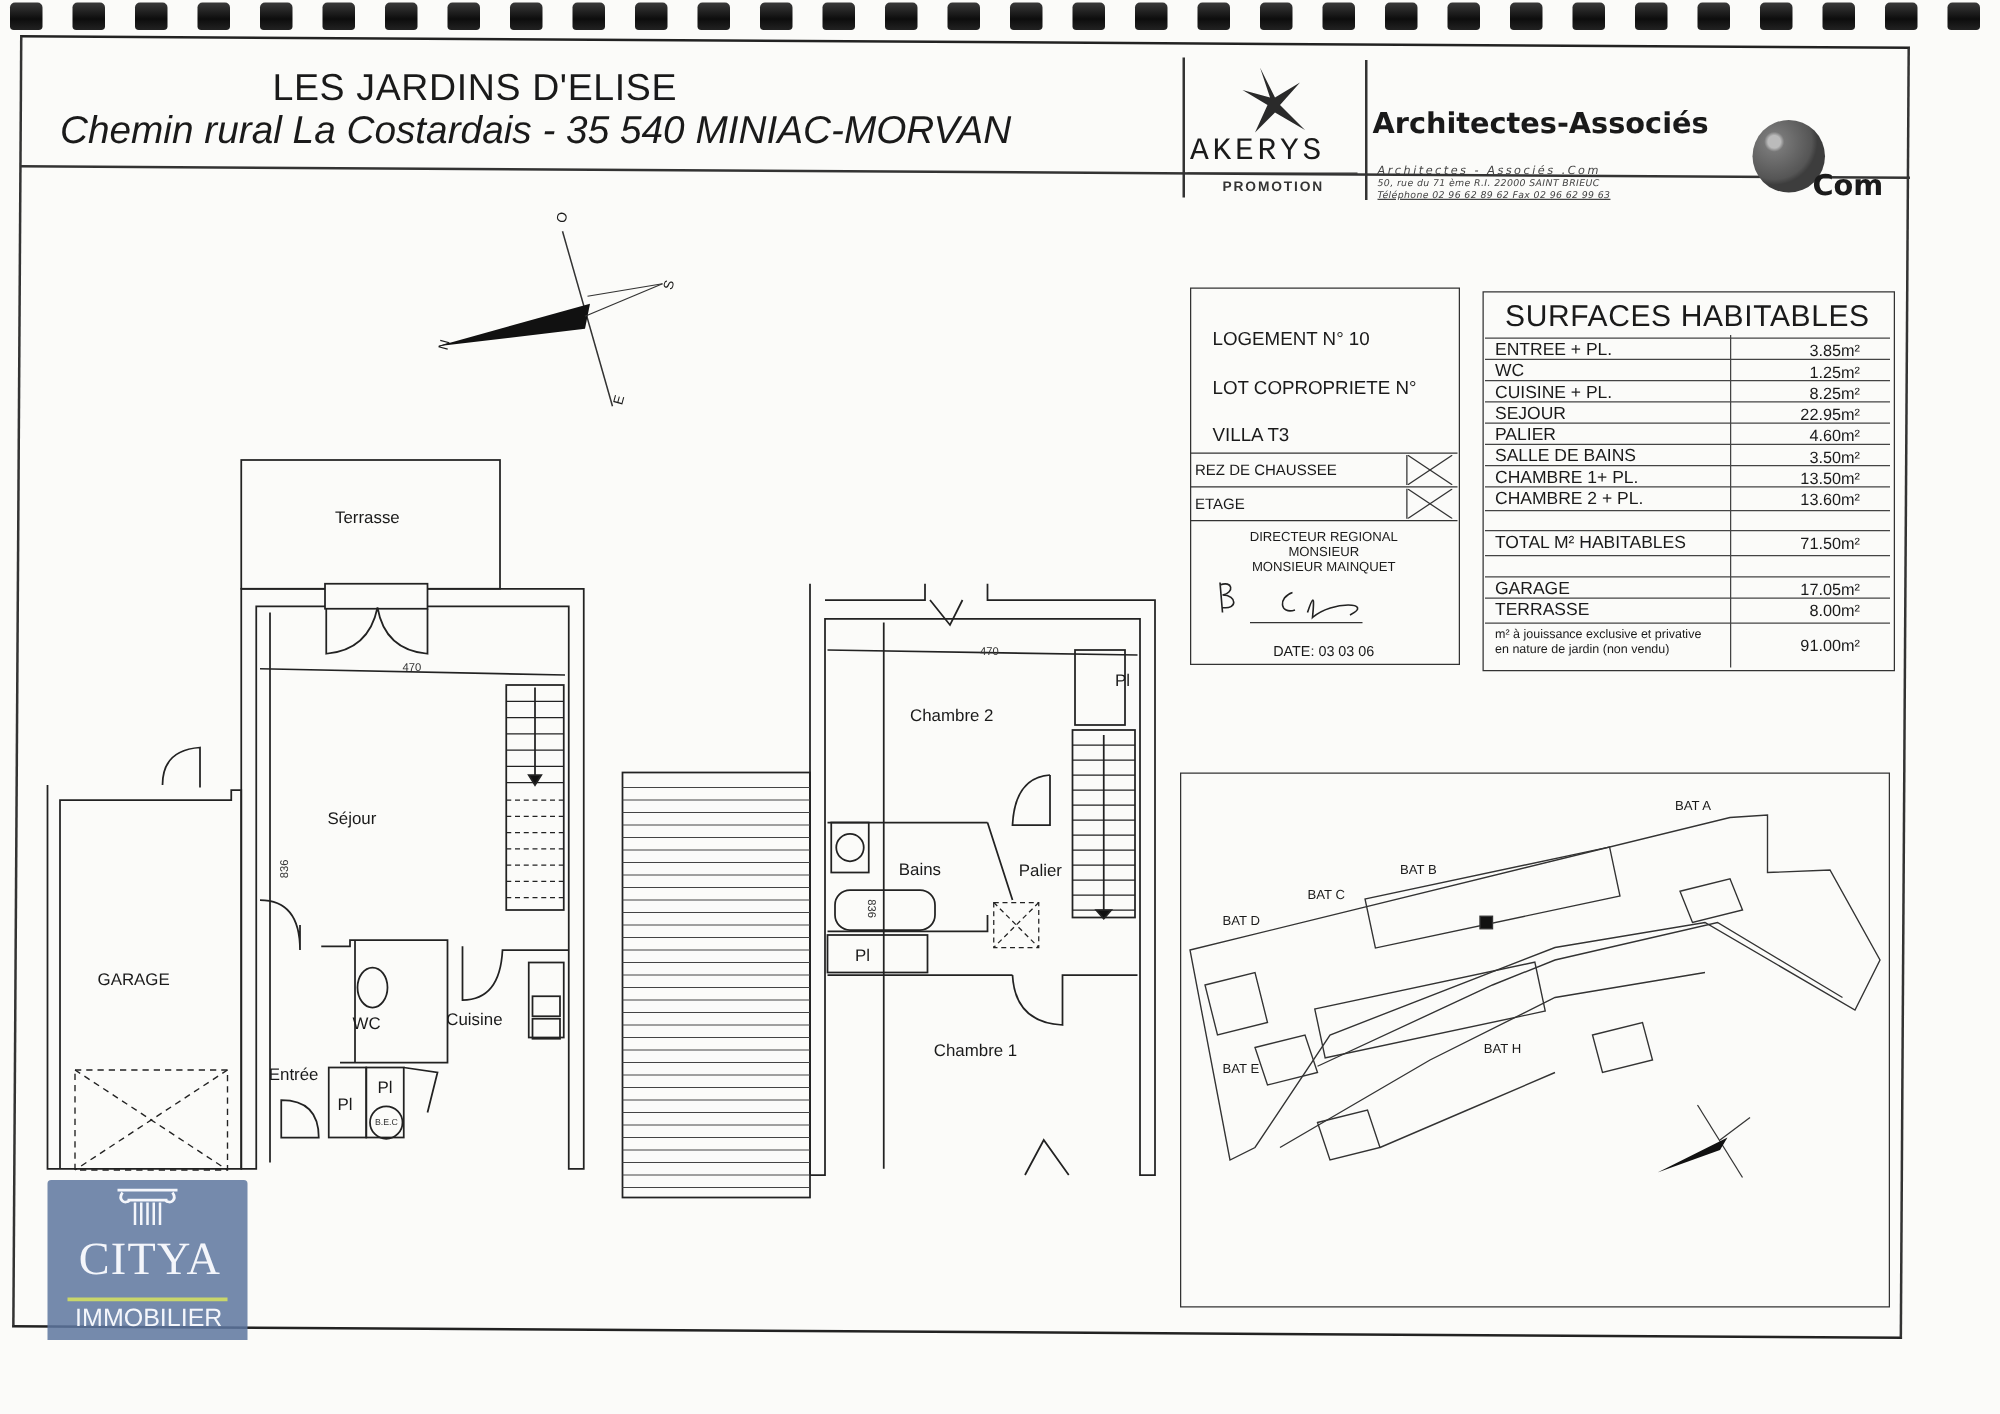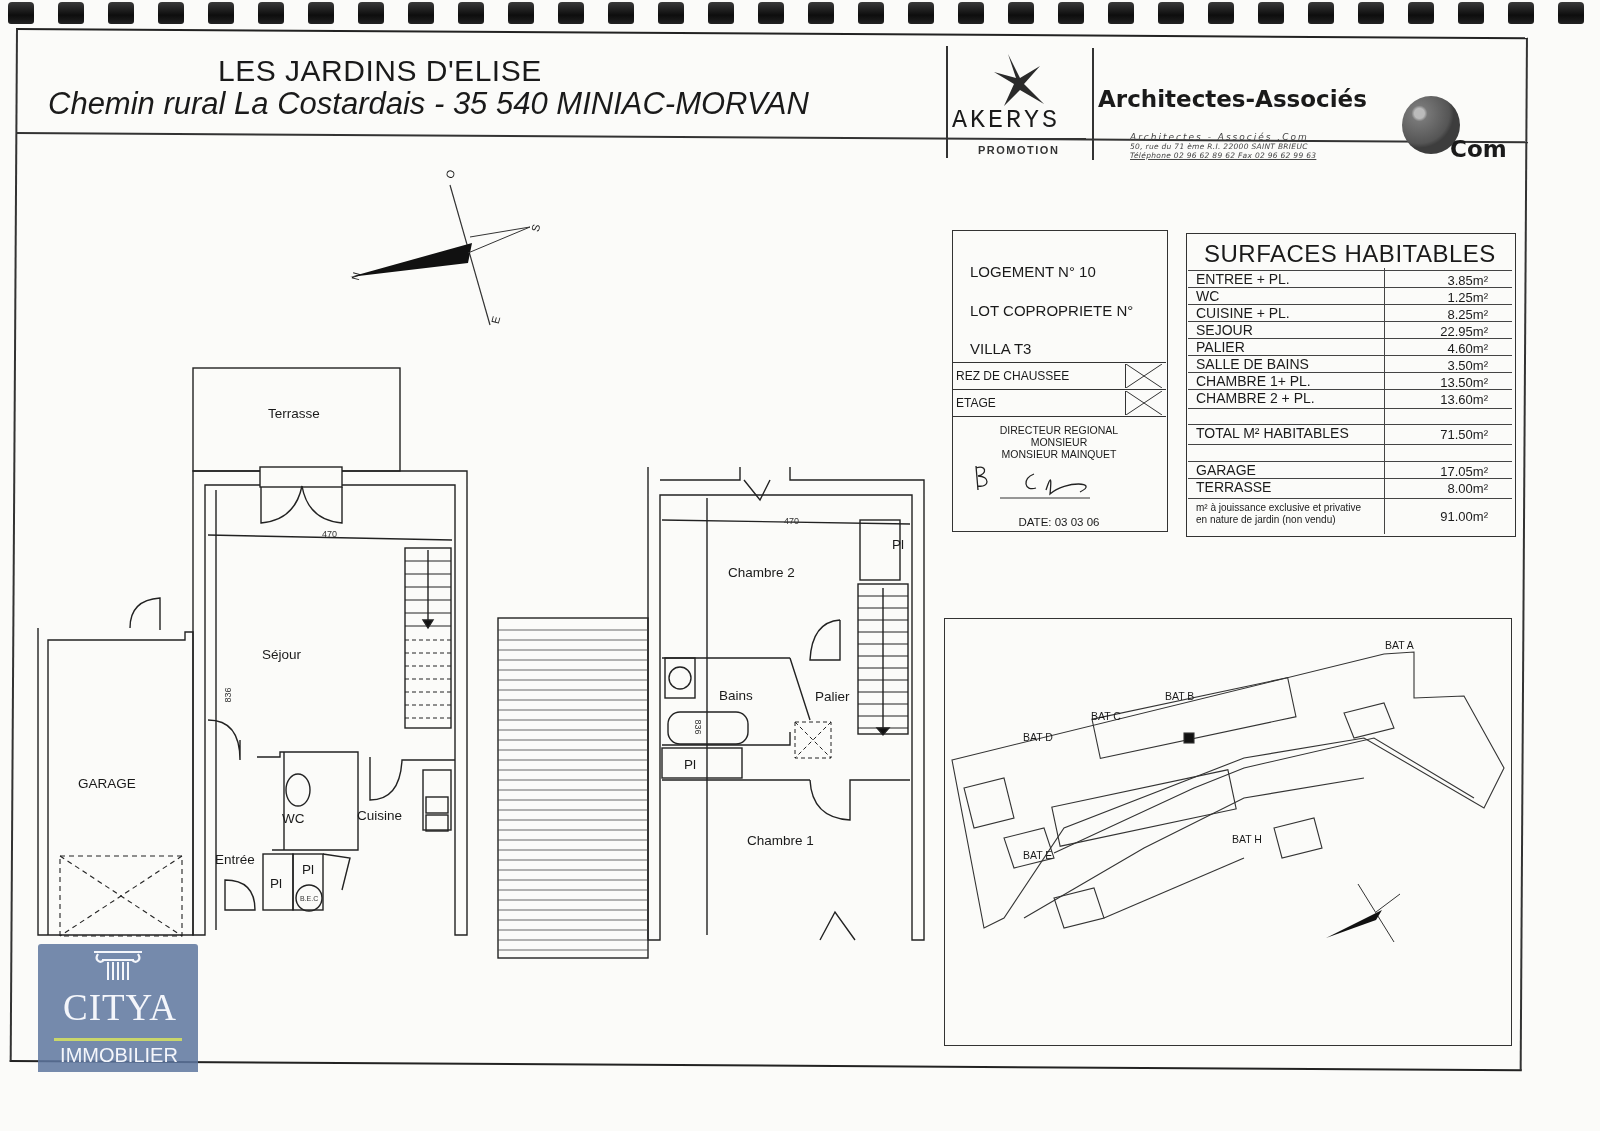--- a/index.html
+++ b/index.html
@@ -10,40 +10,40 @@
   .ring { position:absolute; top:2px; width:26px; height:22px; background:linear-gradient(#3a3a3a,#0d0d0d 60%,#222); border-radius:4px 4px 3px 3px; }
   .sheet { position:absolute; left:16px; top:28px; width:1508px; height:1030px; border-left:2px solid #333; border-right:2px solid #333; border-top:2px solid #222; border-bottom:2px solid #222; transform:rotate(0.35deg); transform-origin:0 0; }
   .hdr-line { position:absolute; left:16px; top:132px; width:1512px; height:0; border-top:2px solid #333; transform:rotate(0.35deg); transform-origin:0 0; }
   .title1 { position:absolute; left:218px; top:54px; font-size:30px; letter-spacing:0.5px; }
   .title2 { position:absolute; left:48px; top:86px; font-size:31px;font-style:italic; }
   .vdiv { position:absolute; width:0; border-left:2px solid #333; }
   .akerys-name { position:absolute; left:952px; top:106px; font-family:Liberation Mono, monospace; font-size:25px; letter-spacing:3px; }
   .akerys-line { position:absolute; left:950px; top:138px; width:136px; border-top:1.5px solid #333; }
   .akerys-promo { position:absolute; left:968px; top:144px; font-size:11px; font-weight:bold; letter-spacing:1.5px; color:#333;padding-left:10px; }
   .arch-name { position:absolute; left:1098px; top:86px; font-family:"DejaVu Sans", sans-serif; font-weight:bold; font-size:23px; }
-  .arch-small { position:absolute; left:1102px; font-family:"DejaVu Sans", sans-serif; font-style:italic; font-size:7.5px; color:#444; letter-spacing:0.3px;margin-left:28px; }
+  .arch-small { position:absolute; left:1102px; font-family:"DejaVu Sans", sans-serif; font-style:italic; font-size:7.5px; color:#444; letter-spacing:0.3px; }
   .arch-com { position:absolute; left:1450px; top:136px; font-family:"DejaVu Sans", sans-serif; font-weight:bold; font-size:23px; }
   .ball { position:absolute; left:1402px; top:96px; width:58px; height:58px; border-radius:50%; background:radial-gradient(circle at 30% 30%, #bbb 0 5px, #777 8px, #555 30px, #3d3d3d 60%); }
   .lot-box { position:absolute; left:952px; top:230px; width:214px; height:300px; border:1.5px solid #333; }
   .lot-line { position:absolute; left:970px; font-size:15px; }
   .lot-row { position:absolute; left:952px; width:214px; height:26px; border-top:1.5px solid #333; }
   .lot-row span { position:absolute; left:4px; top:6px; font-size:12px; }
   .xbox { position:absolute; right:4px; top:1px; width:36px; height:24px; border-left:1.5px solid #333; }
   .sig { position:absolute; font-size:10.5px; text-align:center; left:952px; width:214px; line-height:12px; }
   .surf-box { position:absolute; left:1186px; top:233px; width:328px; height:302px; border:1.5px solid #333; }
   .surf-title { position:absolute; left:1204px; top:240px; font-size:24px; letter-spacing:0.5px; }
   .surf-row { position:absolute; left:1188px; width:324px; border-top:1.5px solid #444; font-size:14px; }
   .surf-row .lbl { position:absolute; left:8px; top:0px; }
   .surf-row .val { position:absolute; right:24px; top:2px; font-size:13px; }
   .surf-vline { position:absolute; left:1384px; top:268px; height:266px; border-left:1.5px solid #444; }
   .room { position:absolute; font-size:13.5px; }
   .dim { position:absolute; font-size:9px; color:#333; }
   .plan { position:absolute; left:0; top:0; }
   .site-box { position:absolute; left:944px; top:618px; width:566px; height:426px; border:1.5px solid #333; }
-  .bat { position:absolute; font-size:10.5px;margin-left:45px; }
+  .bat { position:absolute; font-size:10.5px; }
   .citya { position:absolute; left:38px; top:944px; width:160px; height:128px; background:rgba(93,117,159,0.85); border-radius:3px 3px 0 0; }
   .citya-name { position:absolute; left:12px; top:42px; width:140px; text-align:center; font-family:"Liberation Serif", serif; font-size:37px; color:#f4f6fb; letter-spacing:1px; }
   .citya-bar { position:absolute; left:16px; top:94px; width:128px; height:3px; background:#c9d66a; }
   .citya-sub { position:absolute; left:6px; top:100px; width:150px; text-align:center; font-size:20px; color:#f4f6fb; }
   .compass-lbl { position:absolute; font-size:11px; }
 </style>
 </head>
 <body>
 
 <div class="binding">

